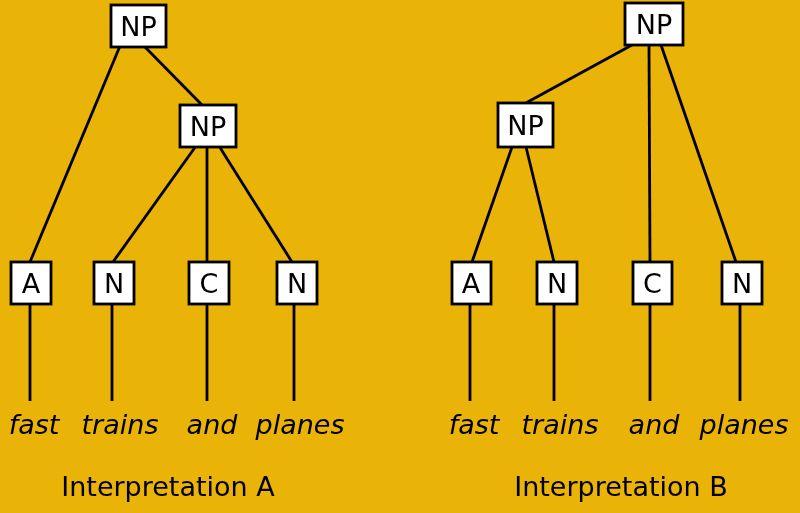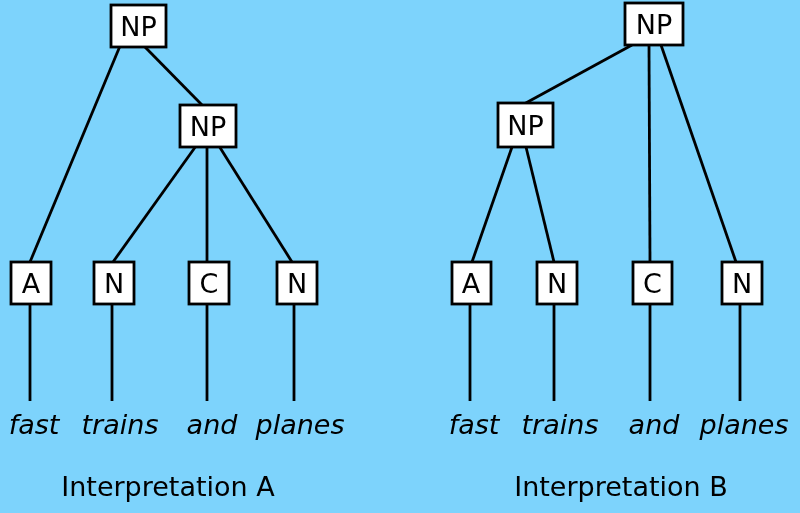--- a/index.html
+++ b/index.html
@@ -7,21 +7,21 @@
     padding: 0;
     background: #ffffff;
     width: 800px;
     height: 513px;
     overflow: hidden;
   }
   .stage {
     width: 800px;
     height: 513px;
     position: relative;
-    background: #7dd3fc;
+    background: #eab308;
   }
   svg {
     display: block;
     font-family: "DejaVu Sans", "Liberation Sans", sans-serif;
   }
   .node-box {
     fill: #ffffff;
     stroke: #000000;
     stroke-width: 2.8;
   }

